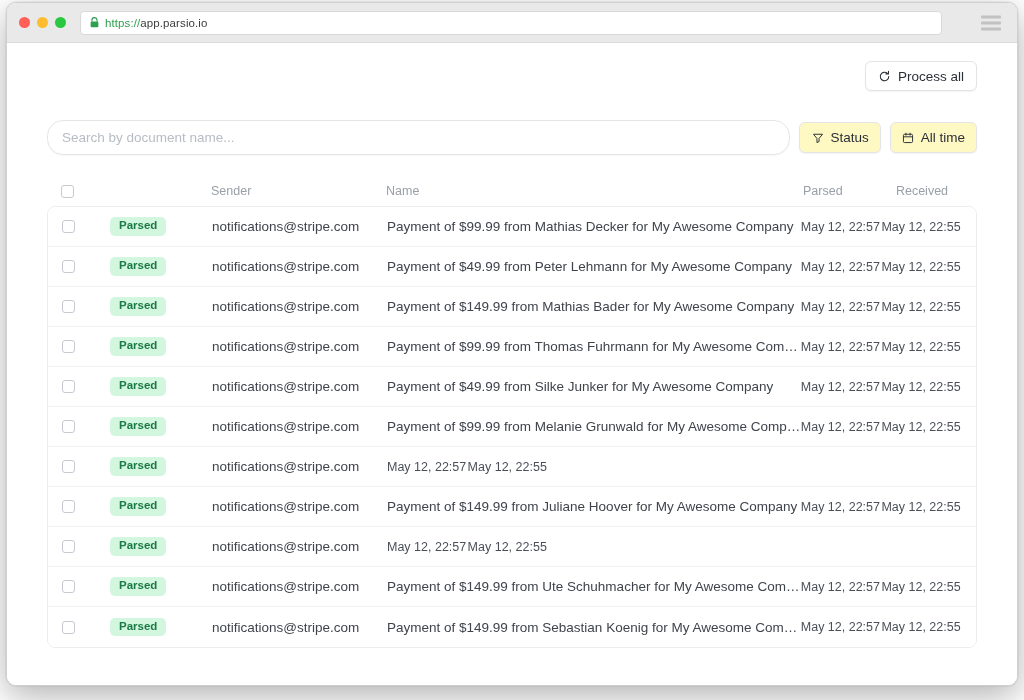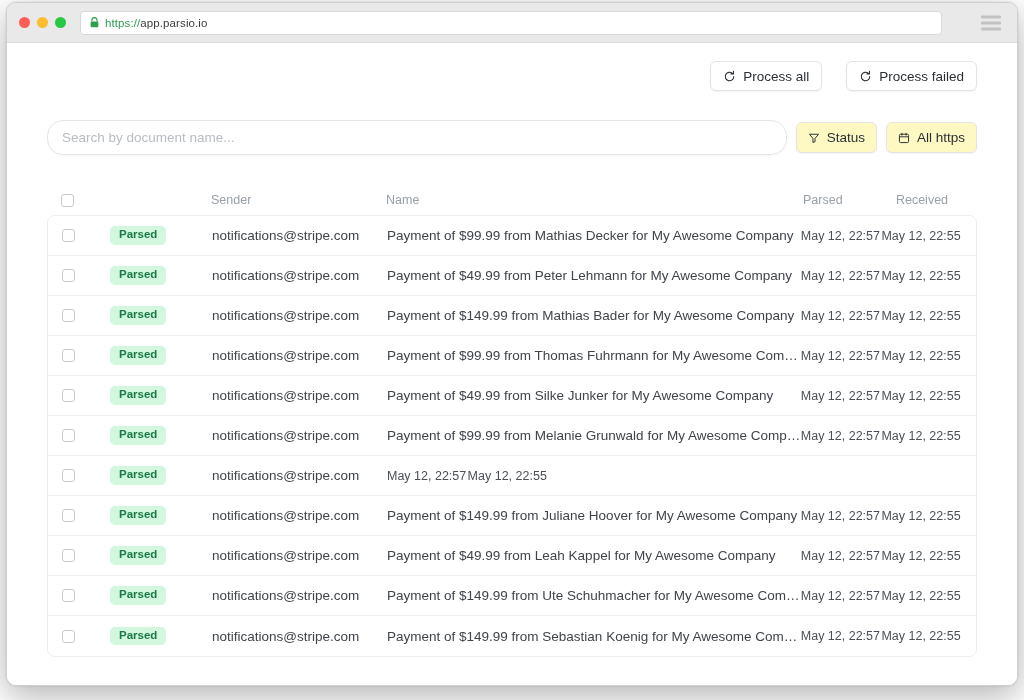--- a/index.html
+++ b/index.html
@@ -186,21 +186,21 @@
   .filter-btn .btn-ico {
     display: inline-flex;
     align-items: center;
     justify-content: center;
     width: 13px; height: 13px;
     flex: 0 0 auto;
   }
 
   
   #doc-table {
-    margin-top: 30px;
+    margin-top: 21px;
     width: 100%;
   }
 
   .table-head {
     display: flex;
     align-items: center;
     height: 30px;
     padding: 0 14px;
     font-size: 12.5px;
     color: #9aa0a8;
@@ -300,29 +300,20 @@
       <button class="action-btn">
         <span class="btn-ico">
           <svg width="13" height="13" viewBox="0 0 16 16">
             <path d="M13.2 8a5.2 5.2 0 1 1-1.6-3.7" fill="none" stroke="#2b3038" stroke-width="1.35" stroke-linecap="round"></path>
             <path d="M12.9 1.6v3.2h-3.2" fill="none" stroke="#2b3038" stroke-width="1.35" stroke-linecap="round" stroke-linejoin="round"></path>
           </svg>
         </span>
         <span>Process all</span>
       </button>
 
-      <button class="action-btn">
-        <span class="btn-ico">
-          <svg width="13" height="13" viewBox="0 0 16 16">
-            <path d="M13.2 8a5.2 5.2 0 1 1-1.6-3.7" fill="none" stroke="#2b3038" stroke-width="1.35" stroke-linecap="round"></path>
-            <path d="M12.9 1.6v3.2h-3.2" fill="none" stroke="#2b3038" stroke-width="1.35" stroke-linecap="round" stroke-linejoin="round"></path>
-          </svg>
-        </span>
-        <span>Process failed</span>
-      </button>
 
     </div>
 
     <div id="filter-row">
 
       <input id="search-input" type="text" placeholder="Search by document name..." style="">
 
       <button class="filter-btn">
         <span class="btn-ico">
           <svg width="12" height="12" viewBox="0 0 16 16">
@@ -333,21 +324,21 @@
       </button>
 
       <button class="filter-btn">
         <span class="btn-ico">
           <svg width="12" height="12" viewBox="0 0 16 16">
             <rect x="1.9" y="3" width="12.2" height="11.1" rx="1.6" fill="none" stroke="#2b3038" stroke-width="1.3"></rect>
             <path d="M1.9 6.4h12.2" fill="none" stroke="#2b3038" stroke-width="1.3"></path>
             <path d="M5.2 1.6v2.6M10.8 1.6v2.6" fill="none" stroke="#2b3038" stroke-width="1.3" stroke-linecap="round"></path>
           </svg>
         </span>
-        <span>All https</span>
+        <span>All time</span>
       </button>
     </div>
 
     <div id="doc-table">
 
       <div class="table-head">
         <div class="col-check">
           <span class="checkbox"></span>
         </div>
         <div class="col-status"></div>
@@ -454,21 +445,20 @@
             <div class="col-recv cell-date">May 12, 22:55</div>
           </div>
           <div class="table-row">
             <div class="col-check">
               <span class="checkbox"></span>
             </div>
             <div class="col-status">
               <span class="badge-parsed">Parsed</span>
             </div>
             <div class="col-sender cell-text">notifications@stripe.com</div>
-            <div class="col-name cell-text">Payment of $49.99 from Leah Kappel for My Awesome Company</div>
             <div class="col-parsed cell-date">May 12, 22:57</div>
             <div class="col-recv cell-date">May 12, 22:55</div>
           </div>
           <div class="table-row">
             <div class="col-check">
               <span class="checkbox"></span>
             </div>
             <div class="col-status">
               <span class="badge-parsed">Parsed</span>
             </div>

